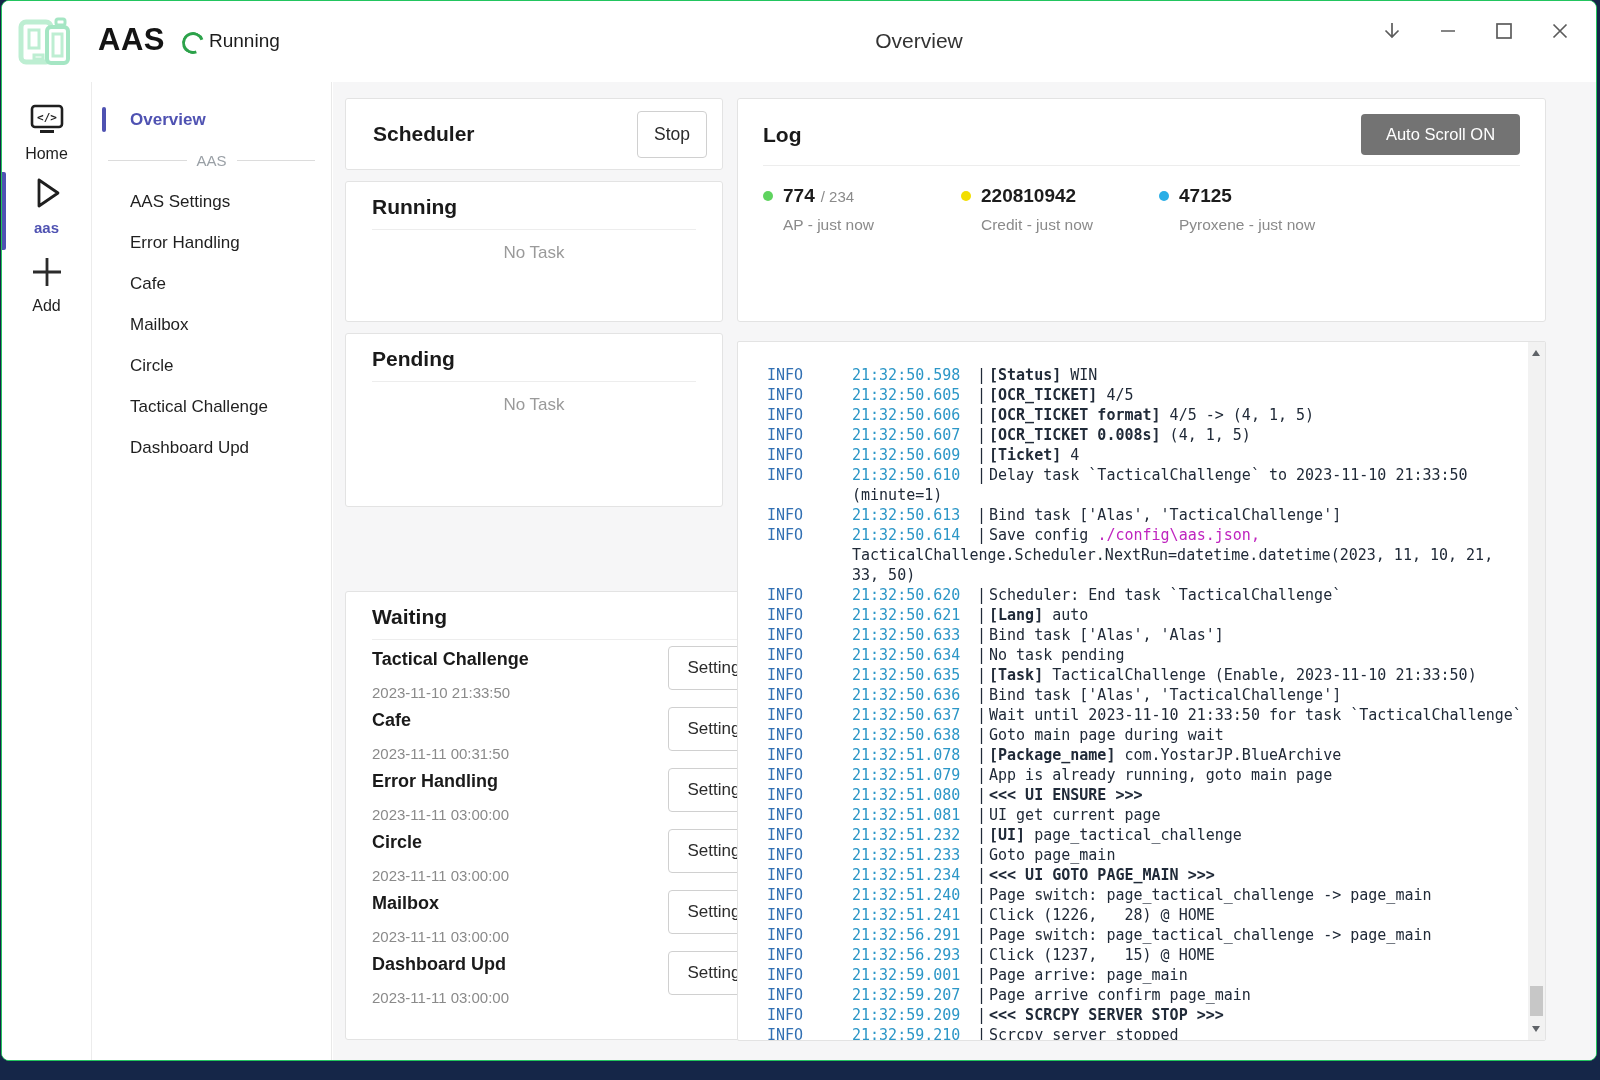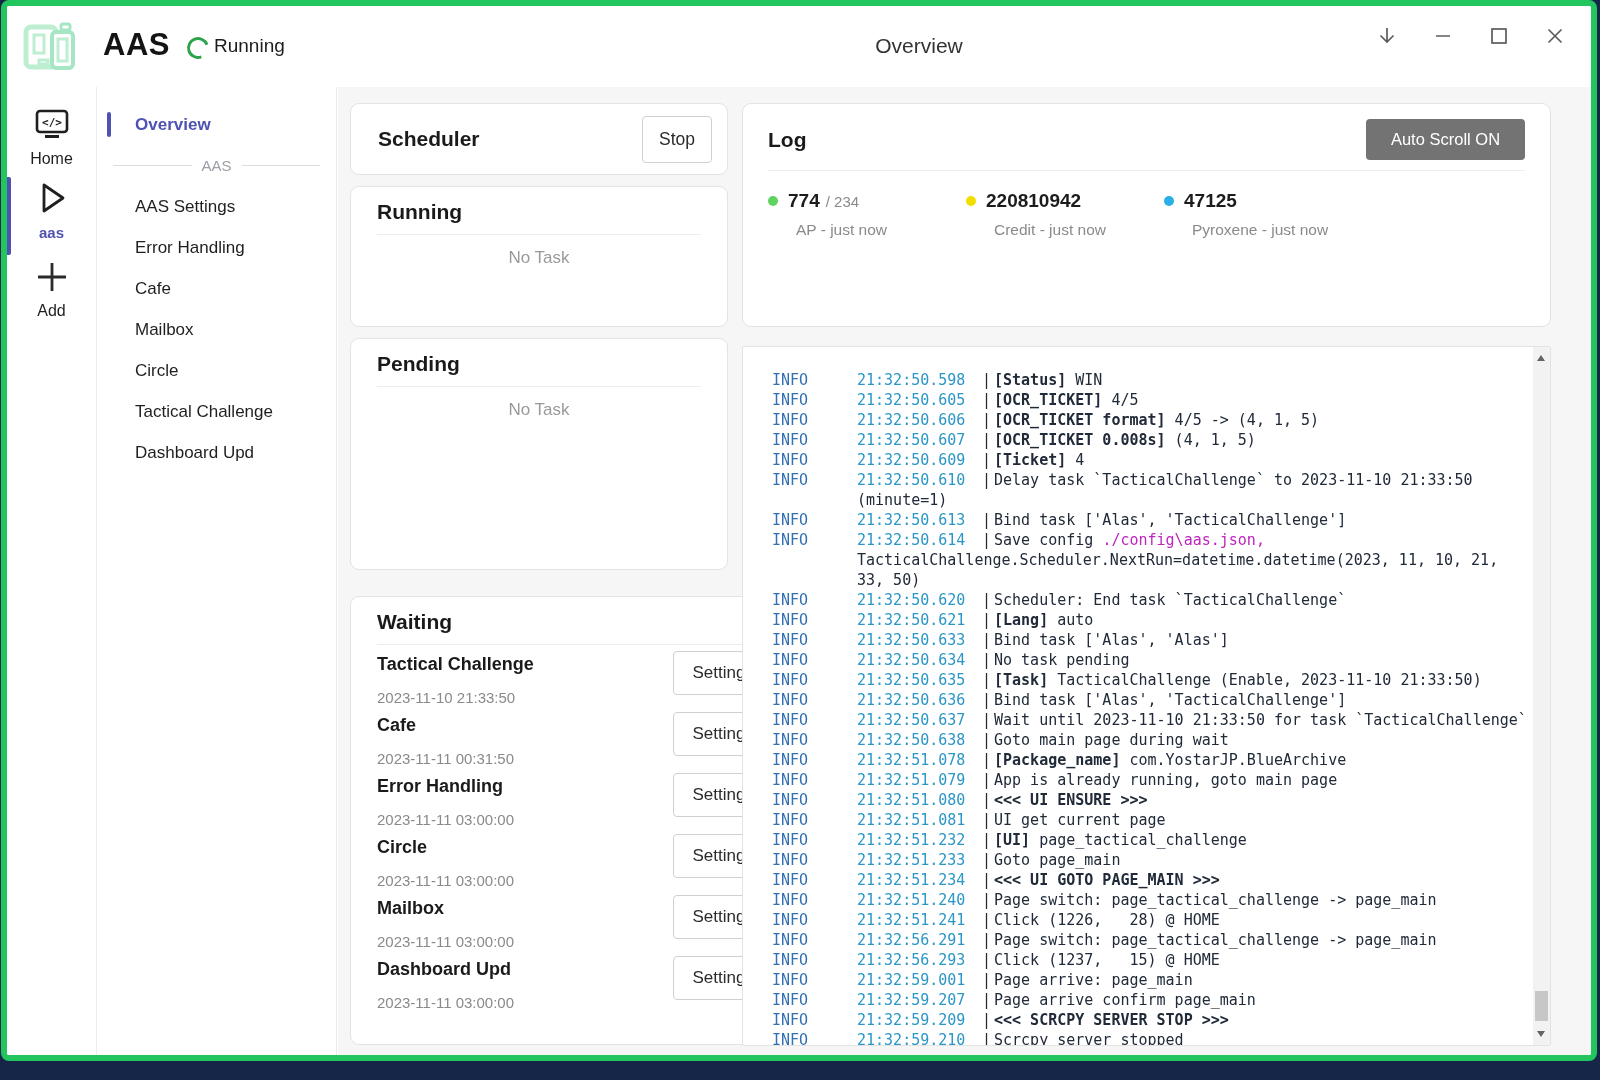--- a/index.html
+++ b/index.html
@@ -1,17 +1,17 @@
 <!DOCTYPE html>
 <html><head>
 <meta charset="utf-8">
 <style>
   html,body{margin:0;padding:0;}
   body{width:1600px;height:1080px;background:#152648;font-family:"Liberation Sans",sans-serif;position:relative;overflow:hidden;}
-  .window{position:absolute;left:1px;top:0;width:1596px;height:1061px;background:#fff;border:6px solid #22c55e;border-radius:8px;overflow:hidden;box-sizing:border-box;}
+  .window{position:absolute;left:1px;top:0;width:1596px;height:1061px;background:#fff;border:1px solid #22c55e;border-radius:8px;overflow:hidden;box-sizing:border-box;}
 
   
   .titlebar{position:absolute;left:0;top:0;right:0;height:81px;background:#fff;}
   .logo{position:absolute;left:14px;top:11px;}
   .app-name{position:absolute;left:96px;top:21px;font-size:31px;font-weight:800;color:#141414;letter-spacing:.5px;}
   .spinner{position:absolute;left:180px;top:31px;width:16px;height:16px;border:3.5px solid #2ca24a;border-right-color:transparent;border-radius:50%;transform:rotate(25deg);}
   .status-text{position:absolute;left:207px;top:29px;font-size:19px;color:#1c1c1c;}
   .win-title{position:absolute;left:330px;right:90px;top:28px;text-align:center;font-size:21px;color:#333;}
   .controls{position:absolute;right:24px;top:18px;display:flex;gap:32px;}
   .ctrl{width:24px;height:24px;display:flex;align-items:center;justify-content:center;cursor:default;background:none;border:none;padding:0;}
@@ -26,47 +26,47 @@
   
   .sidebar{position:absolute;left:90px;top:81px;width:240px;bottom:0;background:#fff;border-right:1px solid #e9e9e9;padding-top:17px;box-sizing:border-box;}
   .sb-item{position:relative;height:41px;display:flex;align-items:center;padding-left:38px;font-size:17px;color:#1f1f1f;cursor:default;}
   .sb-item.active{color:#4f52b2;font-weight:bold;}
   .sb-item.active::before{content:'';position:absolute;left:10px;top:8px;bottom:8px;width:4px;background:#4f52b2;border-radius:2px;}
   .sb-div{height:41px;display:flex;align-items:center;gap:10px;margin:0 16px;color:#9aa0a6;font-size:15px;}
   .sb-div .line{flex:1;height:1px;background:#dcdcdc;}
 
   
   .main{position:absolute;left:331px;top:81px;right:0;bottom:0;background:#f6f6f7;}
-  .card{position:absolute;background:#fff;border:1px solid #e3e3e3;border-radius:9px;box-sizing:border-box;}
+  .card{position:absolute;background:#fff;border:1px solid #e3e3e3;border-radius:3px;box-sizing:border-box;}
   .card-title{font-size:21px;font-weight:600;color:#1a1a1a;}
   .hr{border:none;border-top:1px solid #ededed;margin:10px 0 0;}
   .btn{background:#fff;border:1px solid #d0d0d0;border-radius:4px;font-size:17.5px;color:#2b2b2b;display:flex;align-items:center;justify-content:center;font-family:"Liberation Sans",sans-serif;}
 
   .scheduler-card{left:12px;top:16px;width:378px;height:72px;display:flex;align-items:center;justify-content:space-between;padding:0 15px 0 27px;}
   .stop-btn{width:70px;height:47px;}
 
   .running-card{left:12px;top:99px;width:378px;height:141px;padding:13px 26px 0;}
-  .pending-card{left:12px;top:251px;width:378px;height:232px;padding:13px 26px 0;}
+  .pending-card{left:12px;top:251px;width:378px;height:174px;padding:13px 26px 0;}
   .no-task{text-align:center;color:#9a9a9a;font-size:17px;margin-top:13px;}
 
   .waiting-card{left:12px;top:509px;width:442px;height:449px;padding:13px 26px 0;}
   .wait-item{position:relative;height:61px;padding-top:9px;box-sizing:border-box;}
   .wait-name{font-size:18px;font-weight:700;color:#1a1a1a;}
   .wait-date{font-size:15px;color:#8a8a8a;margin-top:14px;}
   .setting-btn{position:absolute;right:0;top:6px;width:92px;height:44px;font-size:17px;}
 
   .log-card{left:404px;top:16px;width:809px;height:224px;padding:15px 25px 0;}
   .log-head{display:flex;align-items:center;justify-content:space-between;}
   .autoscroll-btn{width:159px;height:41px;background:#737373;color:#fff;border:none;border-radius:4px;font-size:16.5px;display:flex;align-items:center;justify-content:center;font-family:"Liberation Sans",sans-serif;}
   .stats{display:flex;margin-top:19px;}
   .stat{width:198px;}
   .stat-val{display:flex;align-items:center;font-size:19px;font-weight:700;color:#1c1c1c;}
   .dot{width:10px;height:10px;border-radius:50%;margin-right:10px;flex:none;}
   .stat-suffix{font-size:15px;color:#8a8a8a;font-weight:400;margin-left:6px;}
-  .stat-label{margin-left:28px;margin-top:9px;font-size:15.5px;color:#8a8a8a;}
+  .stat-label{margin-left:20px;margin-top:9px;font-size:15.5px;color:#8a8a8a;}
 
   
   .console{left:404px;top:259px;width:809px;height:700px;overflow:hidden;border-radius:2px;}
   .log-lines{position:absolute;left:0;top:-8px;right:17px;font-family:"DejaVu Sans Mono",monospace;font-size:15px;line-height:20px;color:#202a38;white-space:pre;margin-top:31px;}
   .lrow{display:flex;padding-left:29px;}
   .lv{width:85px;color:#3270b3;flex:none;}
   .tm{width:125px;color:#2b96c7;flex:none;}
   .sep{width:12px;flex:none;}
   .msg{flex:1;min-width:0;}
   .cont{padding-left:114px;display:block;}

